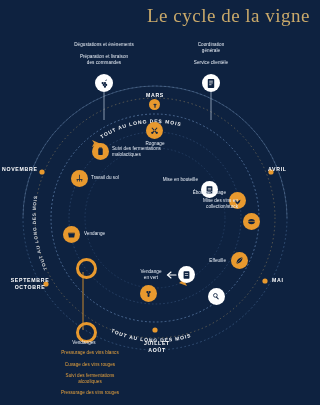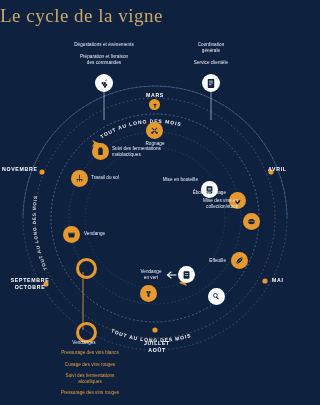--- a/index.html
+++ b/index.html
@@ -5,21 +5,21 @@
   html,body{margin:0;padding:0;}
   body{
     width:310px;height:405px;overflow:hidden;
     background:#0e2240;
     font-family:"Liberation Sans",sans-serif;
     position:relative;
     -webkit-font-smoothing:antialiased;
   }
   #stage{position:absolute;inset:0;width:310px;height:405px;}
   .title{
-    position:absolute;left:0;top:5px;width:310px;text-align:left;
+    position:absolute;left:0;top:5px;width:310px;text-align:right;
     font-family:"Liberation Serif",serif;
     font-size:19px;letter-spacing:.5px;color:#c9a96a;font-weight:400;
   }
   .svgwrap{position:absolute;left:0;top:0;width:310px;height:405px;}
   .lbl{position:absolute;color:#e8eef6;font-size:4.6px;line-height:6.2px;letter-spacing:.05px;}
   .lbl.c{text-align:center;}
   .lbl.r{text-align:right;}
   .lbl.l{text-align:left;}
   .month{position:absolute;color:#ffffff;font-size:5.2px;font-weight:bold;letter-spacing:.7px;line-height:7px;}
   .gold{color:#e8a33d;}

